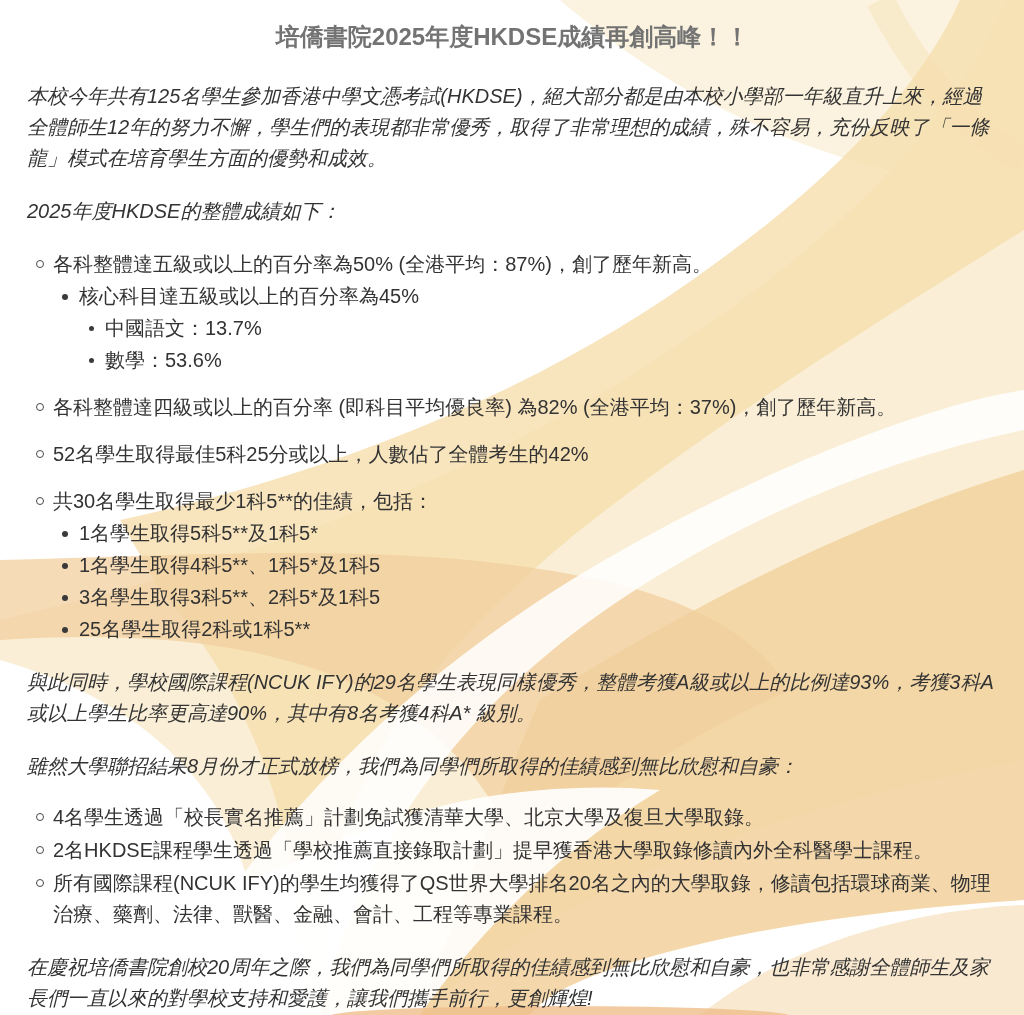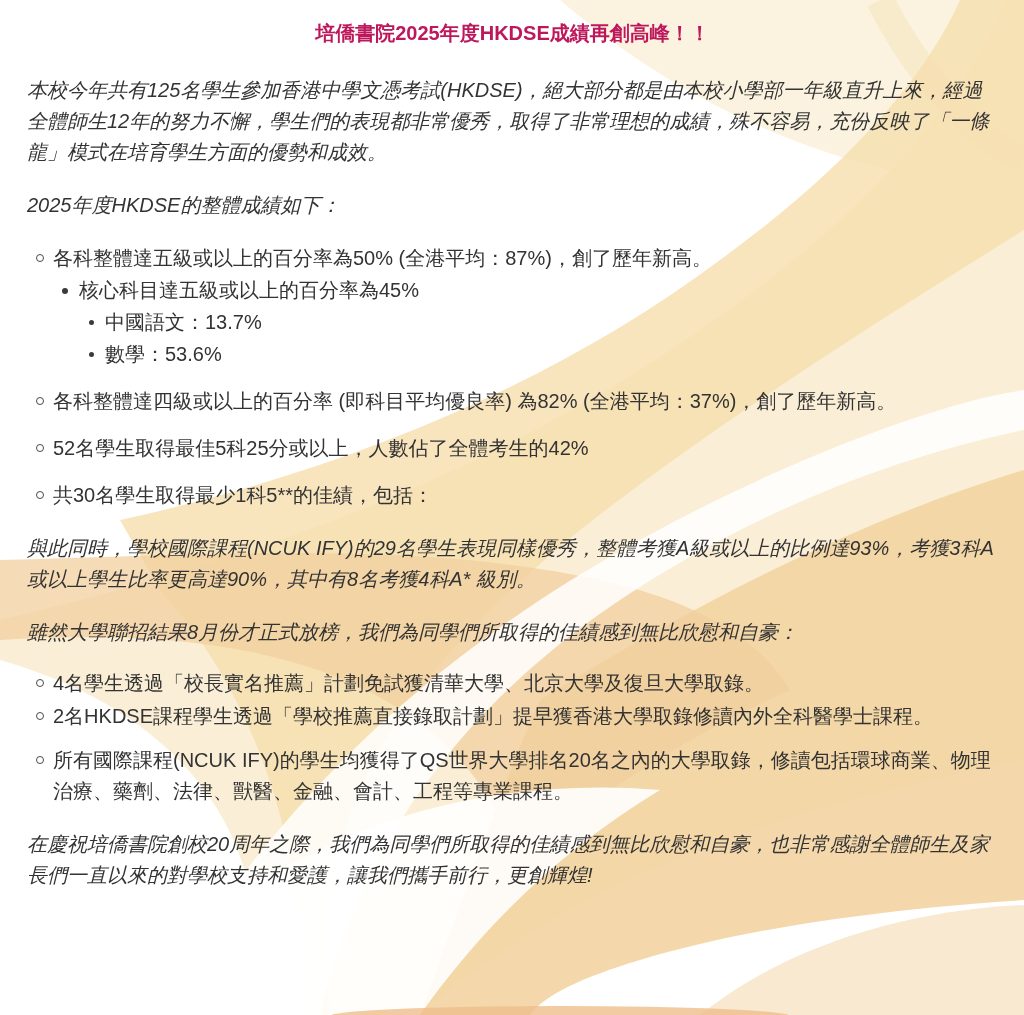--- a/index.html
+++ b/index.html
@@ -23,23 +23,23 @@
   .content {
     position: relative; z-index: 1;
     padding: 18px 26px 0 27px;
     color: #333333;
     font-size: 20px;
     line-height: 1.55;
   }
   .title {
     margin: 0 0 26px 0;
     text-align: center;
-    font-size: 20px;
+    font-size: 24px;
     font-weight: 700;
-    color: #be185d;
+    color: #737373;
   }
   .para { margin: 4px 0 22px 0; font-style: italic; }
   ul.blist { list-style: none; margin: 0 0 22px 0; padding: 0; }
   ul.blist li { position: relative; padding-left: 26px; }
   ul.lv1 > li { margin: 16px 0; }
   ul.lv2 > li, ul.lv3 > li { margin: 1px 0; }
   ul.lv2, ul.lv3 { list-style: none; margin: 1px 0 0 0; padding: 0; }
   .marker {
     position: absolute; left: 9px; top: 12px;
     width: 7px; height: 7px; border-radius: 50%;
@@ -99,37 +99,55 @@
         <span class="marker ring"></span>
         <span>各科整體達四級或以上的百分率 (即科目平均優良率) 為82% (全港平均：37%)，創了歷年新高。</span>
       </li>
       <li>
         <span class="marker ring"></span>
         <span>52名學生取得最佳5科25分或以上，人數佔了全體考生的42%</span>
       </li>
       <li>
         <span class="marker ring"></span>
         <span>共30名學生取得最少1科5**的佳績，包括：</span>
+        <ul class="lv2">
+          <li>
+            <span class="marker dot"></span>
+            <span>1名學生取得5科5**及1科5*</span>
+          </li>
+          <li>
+            <span class="marker dot"></span>
+            <span>1名學生取得4科5**、1科5*及1科5</span>
+          </li>
+          <li>
+            <span class="marker dot"></span>
+            <span>3名學生取得3科5**、2科5*及1科5</span>
+          </li>
+          <li>
+            <span class="marker dot"></span>
+            <span>25名學生取得2科或1科5**</span>
+          </li>
+        </ul>
       </li>
     </ul>
 
     <p class="para">與此同時，學校國際課程(NCUK IFY)的29名學生表現同樣優秀，整體考獲A級或以上的比例達93%，考獲3科A或以上學生比率更高達90%，其中有8名考獲4科A* 級別。</p>
 
     <p class="para">雖然大學聯招結果8月份才正式放榜，我們為同學們所取得的佳績感到無比欣慰和自豪：</p>
 
     <ul class="blist lv1" style="margin-top:-2px;">
       <li style="margin:2px 0;">
         <span class="marker ring"></span>
         <span>4名學生透過「校長實名推薦」計劃免試獲清華大學、北京大學及復旦大學取錄。</span>
       </li>
       <li style="margin:2px 0;">
         <span class="marker ring"></span>
         <span>2名HKDSE課程學生透過「學校推薦直接錄取計劃」提早獲香港大學取錄修讀內外全科醫學士課程。</span>
       </li>
-      <li style="margin:13px 0;">
+      <li style="margin:2px 0;">
         <span class="marker ring"></span>
         <span>所有國際課程(NCUK IFY)的學生均獲得了QS世界大學排名20名之內的大學取錄，修讀包括環球商業、物理治療、藥劑、法律、獸醫、金融、會計、工程等專業課程。</span>
       </li>
     </ul>
 
     <p class="para">在慶祝培僑書院創校20周年之際，我們為同學們所取得的佳績感到無比欣慰和自豪，也非常感謝全體師生及家長們一直以來的對學校支持和愛護，讓我們攜手前行，更創輝煌!</p>
 
   </div>
 </div>
 

